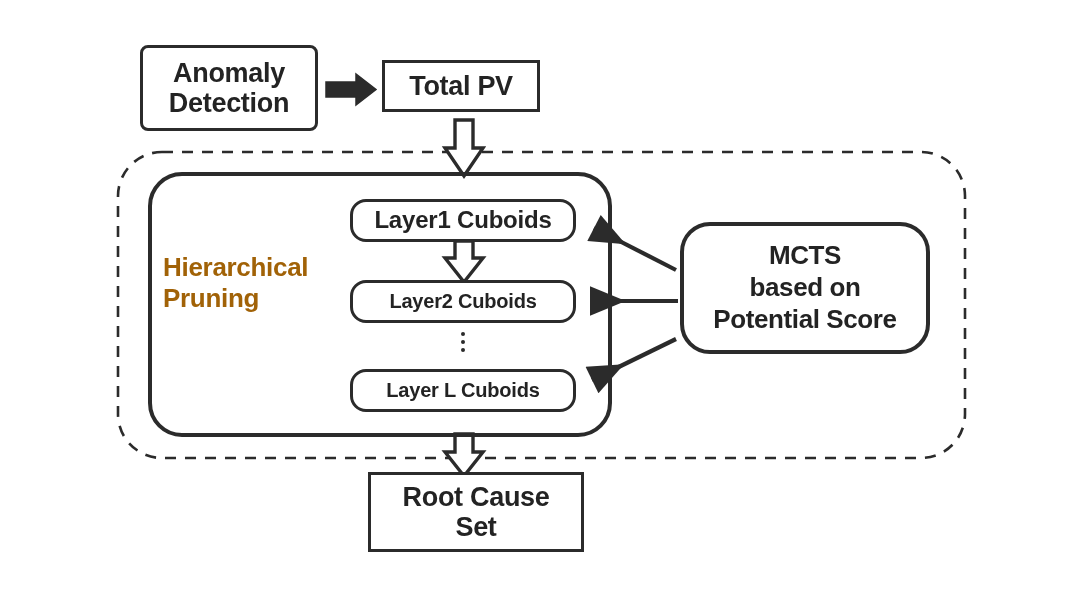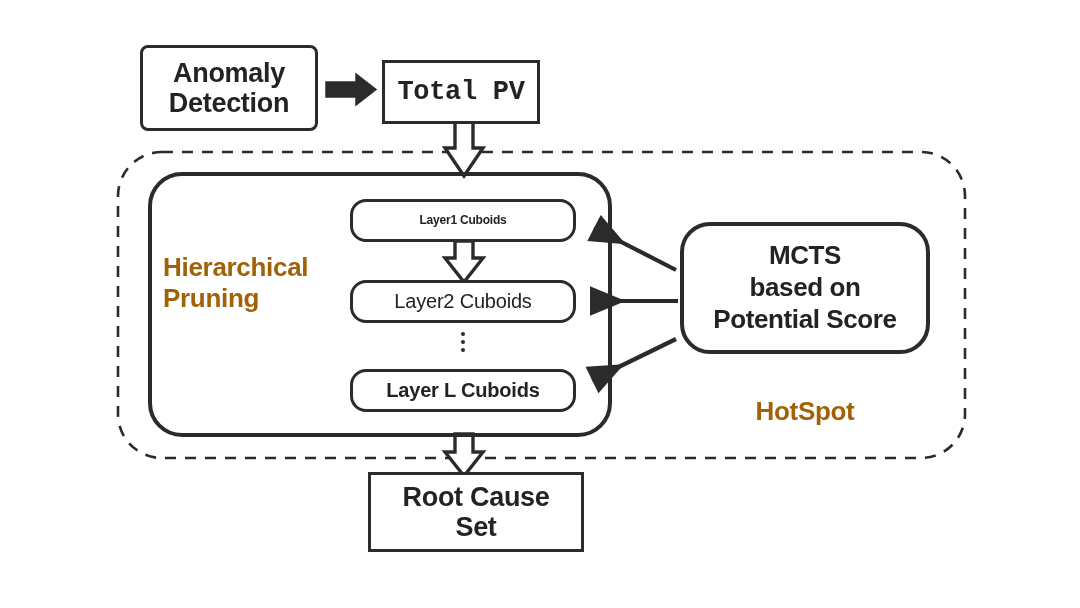--- a/index.html
+++ b/index.html
@@ -61,38 +61,38 @@
     white-space: pre-line;
     z-index: 3;
   }
 
   
   #anomaly-detection {
     left: 140px; top: 45px; width: 178px; height: 86px;
     font-size: 27px; font-weight: 700; letter-spacing: -0.3px;
   }
   #total-pv {
-    left: 382px; top: 60px; width: 158px; height: 64px;
-    font-size: 27px; font-weight: 700; letter-spacing: -0.3px; font-family: Liberation Mono, monospace;
+    left: 382px; top: 60px; width: 158px; height: 52px;
+    font-size: 27px; font-weight: 700; letter-spacing: -0.3px;
   }
   #hierarchical-container {
     left: 148px; top: 172px; width: 464px; height: 265px;
   }
   #hierarchical-pruning-label {
     left: 163px; top: 252px; width: 190px;
     font-size: 26px; font-weight: 700; letter-spacing: -0.3px;
     line-height: 1.18; text-align: left;
   }
   #layer-1 {
     left: 350px; top: 199px; width: 226px; height: 43px;
-    font-size: 12px; font-weight: 600; letter-spacing: -0.2px;
+    font-size: 24px; font-weight: 600; letter-spacing: -0.2px;
   }
   #layer-2 {
     left: 350px; top: 280px; width: 226px; height: 43px;
-    font-size: 20px; font-weight: 400; letter-spacing: -0.2px;
+    font-size: 20px; font-weight: 700; letter-spacing: -0.2px;
   }
   #layer-l {
     left: 350px; top: 359px; width: 226px; height: 43px;
     font-size: 20px; font-weight: 600; letter-spacing: -0.2px; margin-top: 10px;
   }
   #ellipsis-dots {
     position: absolute;
     left: 455px; top: 332px; width: 16px;
     display: flex; flex-direction: column; align-items: center;
     gap: 4px; z-index: 3;
@@ -173,18 +173,17 @@
     <span></span>
     <span></span>
   </div>
 
   <div class="node pill-node" id="layer-l">Layer L  Cuboids</div>
 
   <div class="node round-node" id="mcts-box">MCTS
 based on
 Potential Score</div>
 
-  <div class="plain-label" id="hotspot-label">HotSpot</div>
 
   <div class="node rect-node" id="root-cause-set">Root Cause
 Set</div>
 
 </div>
 
 </body></html>

